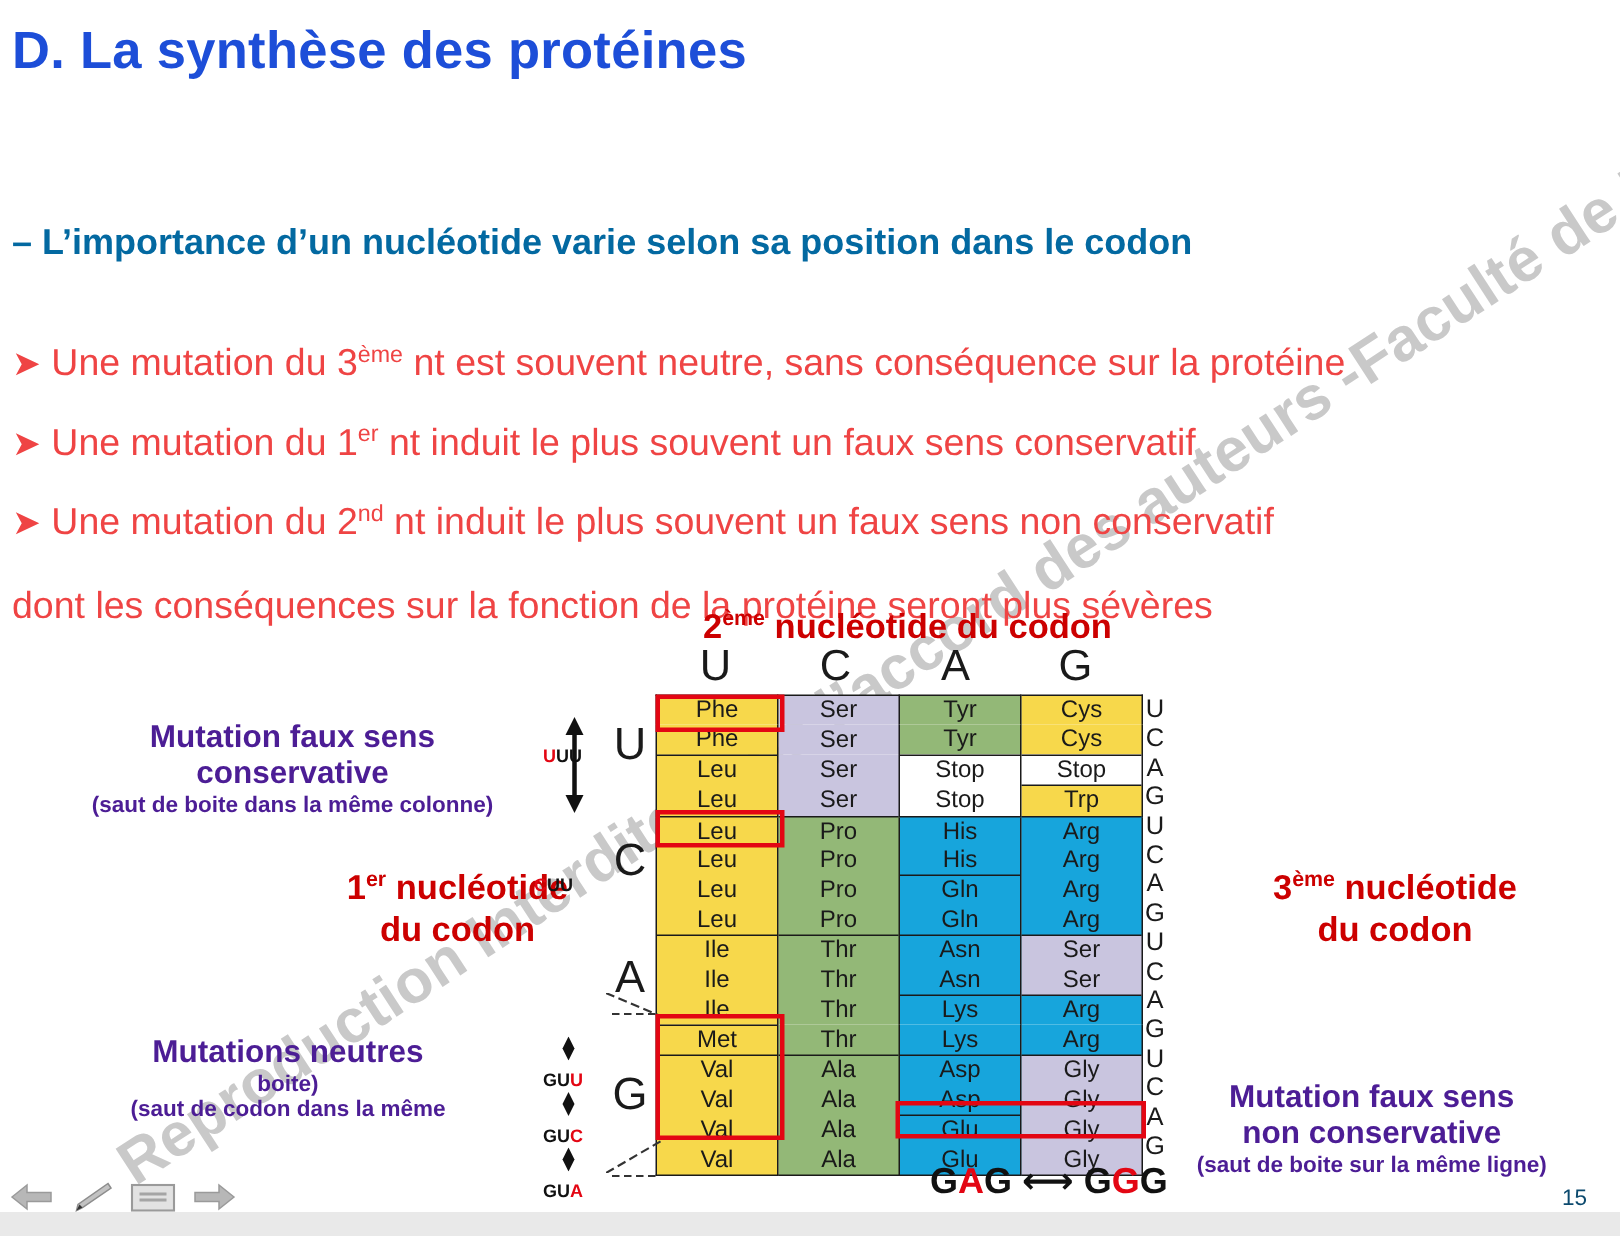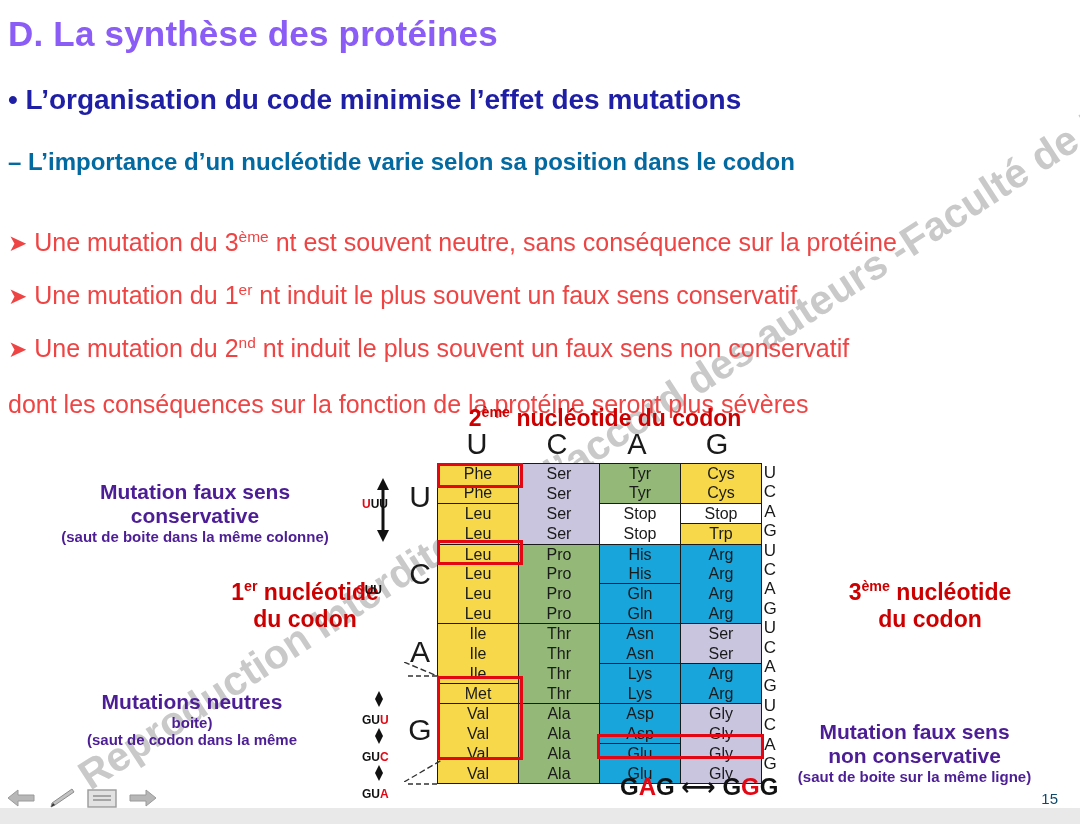--- a/index.html
+++ b/index.html
@@ -15,21 +15,21 @@
     pointer-events:none;z-index:3;
   }
   .wm-line{
     position:absolute;color:#c9c9c9;font-weight:bold;white-space:nowrap;
     transform-origin:0 0;
   }
   .wm1{left:30px;top:640px;font-size:41px;transform:rotate(-33deg);}
 
   
   .title{
-    position:absolute;left:8px;top:14px;font-size:35px;font-weight:bold;color:#8b5cf6;
+    position:absolute;left:8px;top:14px;font-size:35px;font-weight:bold;color:#1d4ed8;
     letter-spacing:.2px;z-index:5;
   }
   .lvl1{
     position:absolute;left:8px;top:84px;font-size:28px;font-weight:bold;color:#1f1fa5;z-index:5;
   }
   .lvl2{
     position:absolute;left:8px;top:148px;font-size:24px;font-weight:bold;color:#0369a1;z-index:5;
   }
   .bullet-row{
     position:absolute;left:8px;font-size:25px;color:#ef4444;z-index:5;white-space:nowrap;margin-top:28px;
@@ -91,21 +91,20 @@
 </head>
 <body>
 
 <div class="slide">
 
   <div class="watermark">
     <div class="wm-line wm1">Reproduction Interdite sans l’accord des auteurs -Faculté de Médecine -</div>
   </div>
 
   <div class="title">D. La synthèse des protéines</div>
-  <div class="lvl1">• L’organisation du code minimise l’effet des mutations</div>
   <div class="lvl2">– L’importance d’un nucléotide varie selon sa position dans le codon</div>
 
   <div class="bullet-row b1">
     <span class="arrowglyph">➤</span>
     <span>Une mutation du 3</span><sup>ème</sup><span> nt est souvent neutre, sans conséquence sur la protéine</span>
   </div>
   <div class="bullet-row b2">
     <span class="arrowglyph">➤</span>
     <span>Une mutation du 1</span><sup>er</sup><span> nt induit le plus souvent un faux sens conservatif</span>
   </div>

